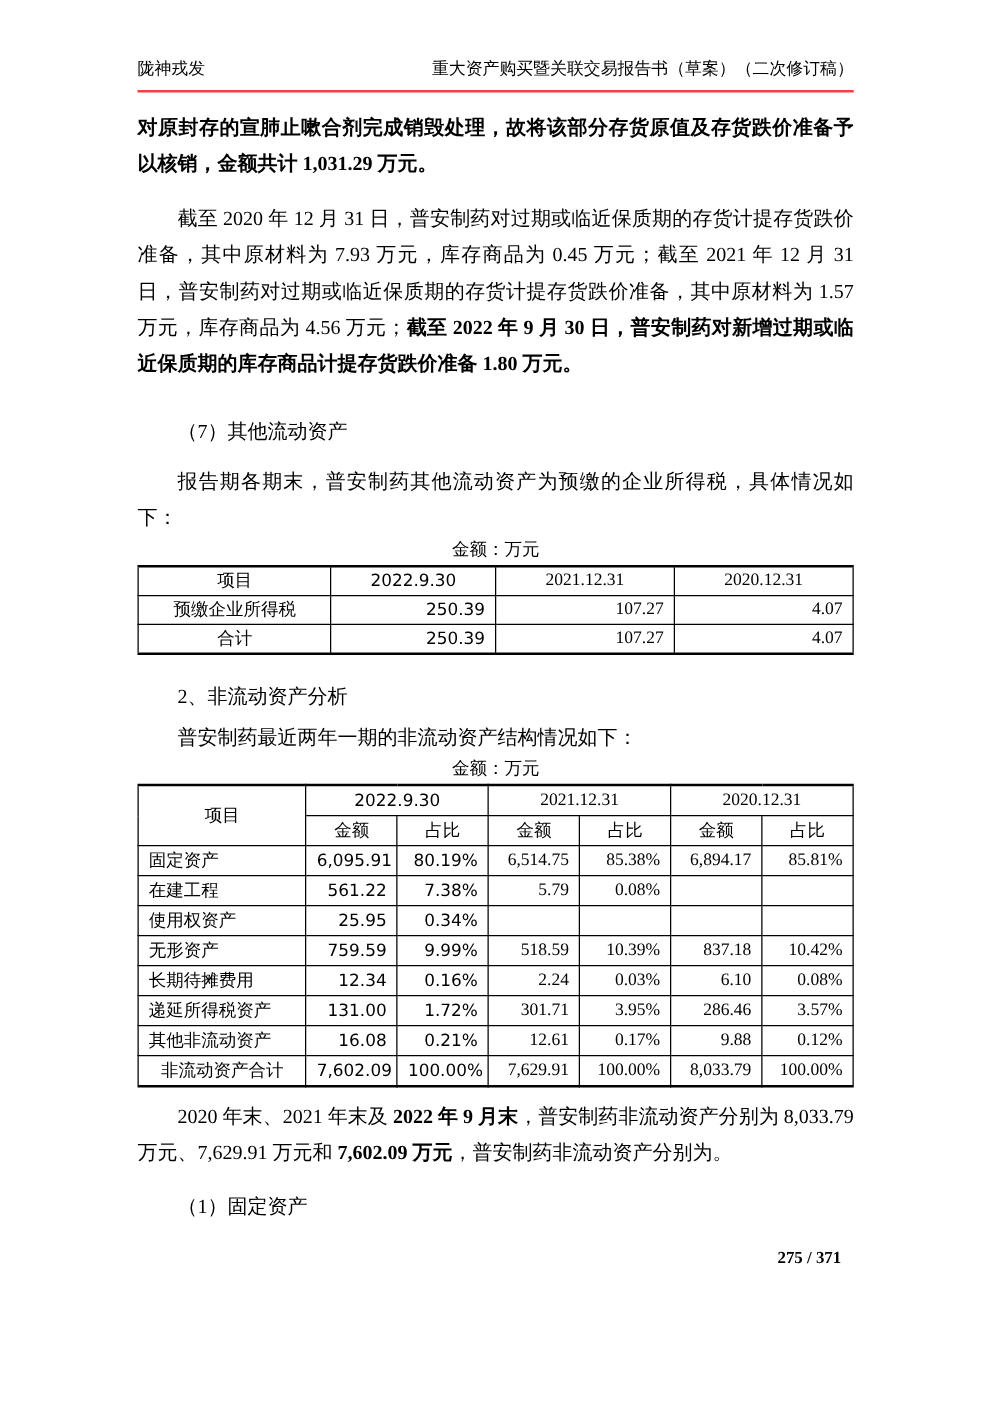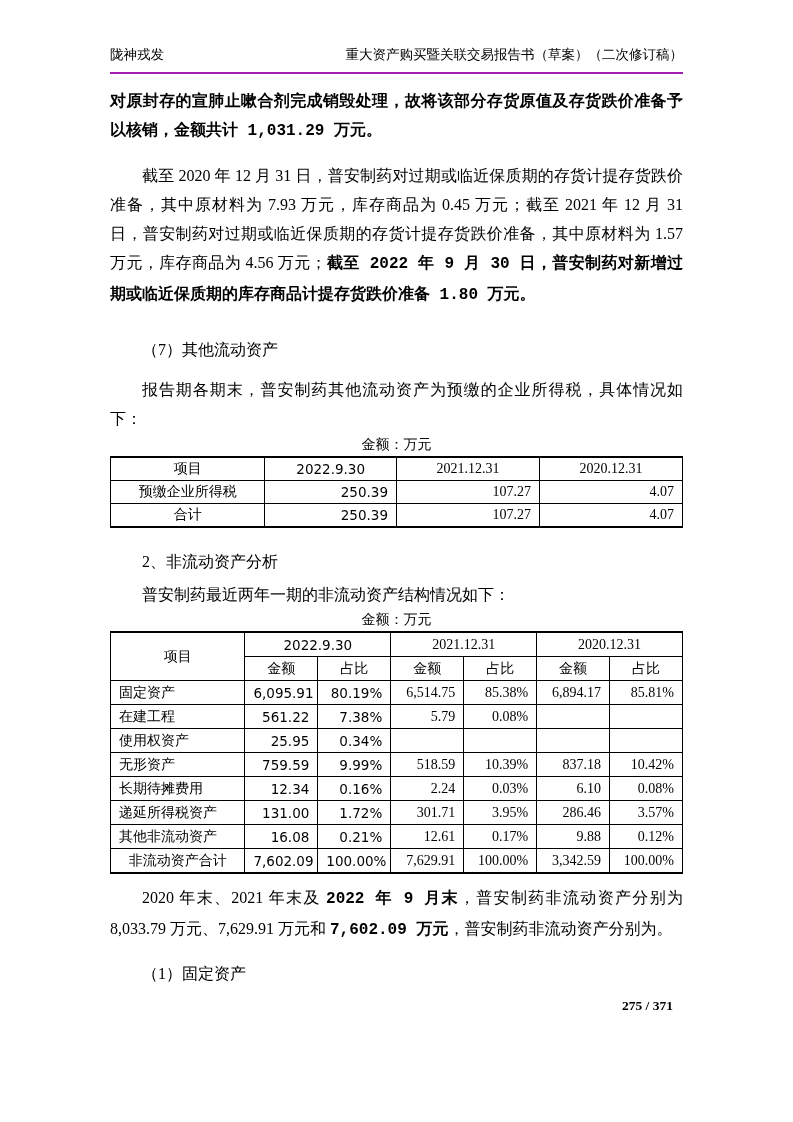--- a/index.html
+++ b/index.html
@@ -8,31 +8,31 @@
     width:793px;height:1122px;
     background:#ffffff;
     color:#000;
     font-family:"Liberation Serif","DejaVu Serif",serif;
     overflow:hidden;
   }
   .content{padding:0 110px;}
   .header{
     display:flex;justify-content:space-between;align-items:flex-end;
     padding-top:46px;padding-bottom:9px;
-    border-bottom:2px solid #a21caf;
+    border-bottom:2px solid #ef4444;
     font-size:13.5px;line-height:17px;
   }
   p{margin:0;}
   .para{
     font-size:16px;line-height:29px;
     text-align:justify;
   }
   .indent{text-indent:2em;}
   .kai{
-    font-family:Liberation Mono, monospace;
+    font-family:Liberation Serif, serif;
     font-weight:bold;
   }
   .p1{margin-top:14px;}
   .p2{margin-top:15px;}
   .h7{margin-top:25px;}
   .p3{margin-top:11px;}
   .unit{font-size:14px;line-height:20px;text-align:center;margin-top:2px;}
   .tbl{
     width:100%;border-collapse:collapse;table-layout:fixed;
     font-size:14px;margin-top:1px;
@@ -207,21 +207,21 @@
         <td class="r">0.17%</td>
         <td class="r">9.88</td>
         <td class="r">0.12%</td>
       </tr>
       <tr>
         <td class="c bs">非流动资产合计</td>
         <td class="r n22">7,602.09</td>
         <td class="r n22">100.00%</td>
         <td class="r bs">7,629.91</td>
         <td class="r bs">100.00%</td>
-        <td class="r bs">3,342.59</td>
+        <td class="r bs">8,033.79</td>
         <td class="r bs">100.00%</td>
       </tr>
     </tbody>
       </table>
 
     <p class="para indent p5"><span>2020 年末、2021 年末及 </span><span class="kai">2022 年 9 月末</span><span>，普安制药非流动资产分别为 8,033.79 万元、7,629.91 万元和 </span><span class="kai">7,602.09 万元</span><span>，普安制药非流动资产分别为。</span></p>
 
     <p class="para indent h1f">（1）固定资产</p>
 
   </div>

